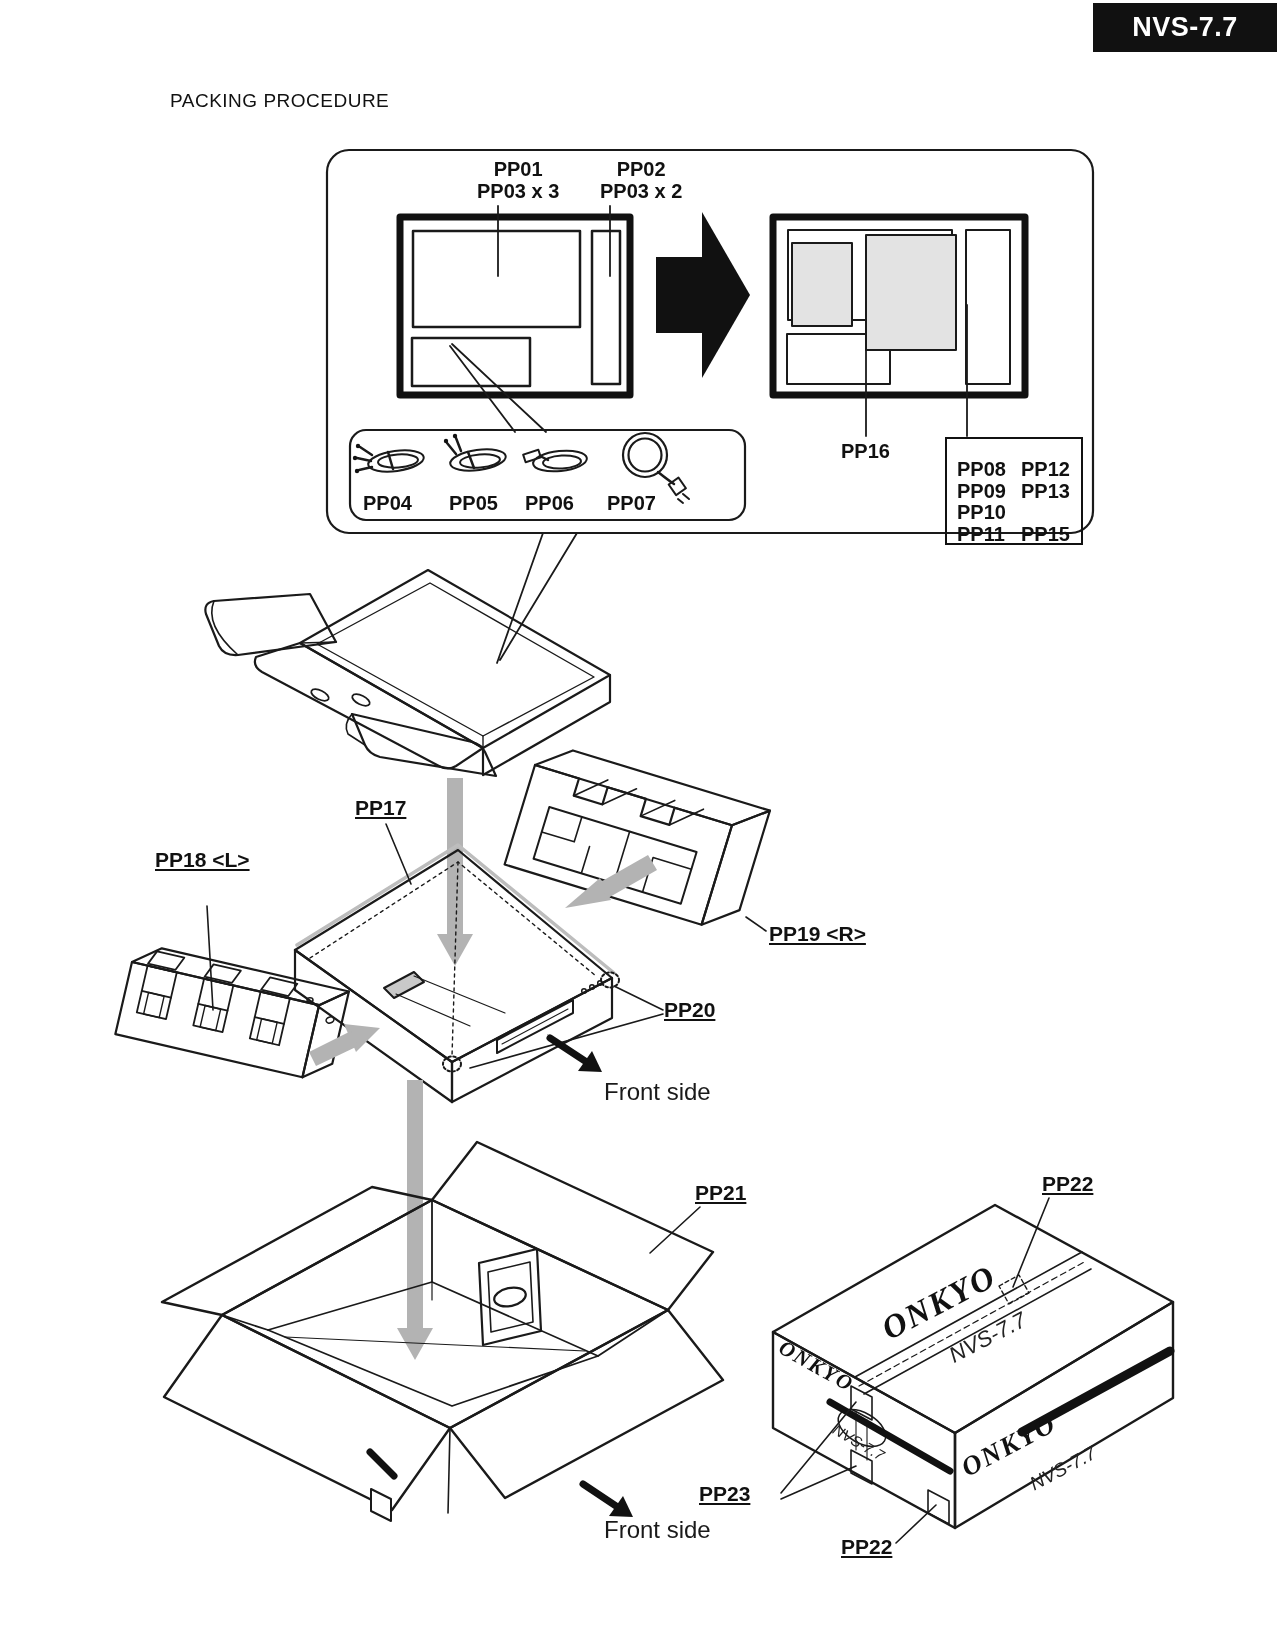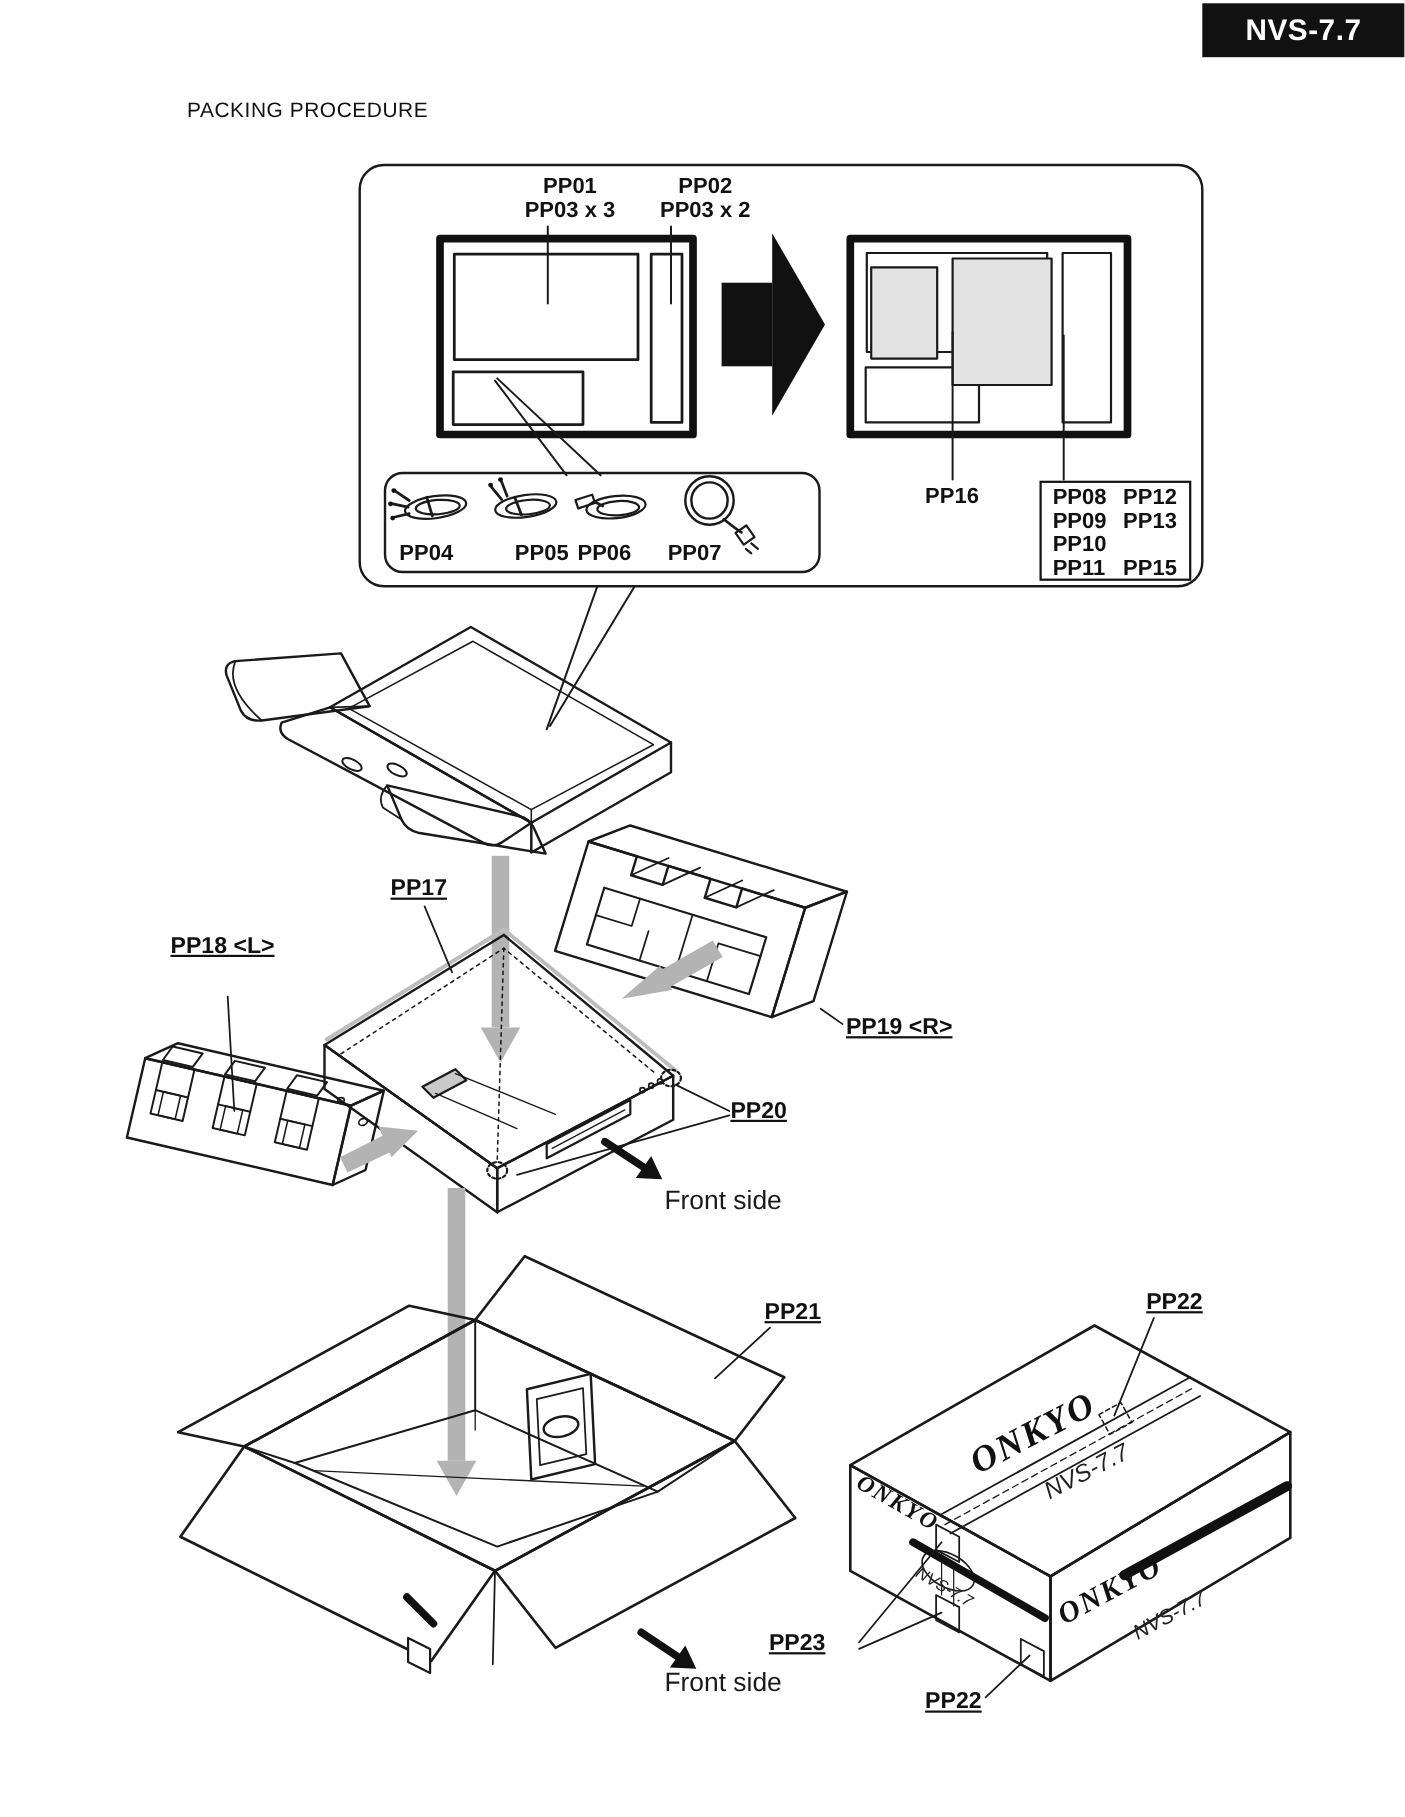--- a/index.html
+++ b/index.html
@@ -7,21 +7,21 @@
         font-family:"Liberation Sans",sans-serif;color:#111;}
   .art{position:absolute;left:0;top:0;}
   .lbl{position:absolute;font-weight:bold;font-size:21px;white-space:pre;color:#111;text-decoration:underline;}
   .lbl-sm{position:absolute;font-weight:bold;font-size:20px;white-space:pre;color:#111;line-height:22px;text-align:center;}
   .lbl-reg{position:absolute;font-weight:normal;font-size:24px;white-space:pre;color:#1a1a1a;}
   .badge{position:absolute;left:1093px;top:3px;width:184px;height:49px;background:#111;
          color:#fff;font-weight:bold;font-size:27px;display:flex;align-items:center;justify-content:center;
          letter-spacing:0.5px;}
   .title{position:absolute;left:122px;top:90px;font-weight:normal;font-size:19px;letter-spacing:0.5px;margin-left:48px;}
   .parts-box{position:absolute;left:945px;top:437px;width:124px;height:84px;border:2.5px solid #111;
-             padding:3px 0 0 10px;font-weight:bold;font-size:20px;line-height:21.5px;}
+             padding:20px 0 0 10px;font-weight:bold;font-size:20px;line-height:21.5px;}
   .pb-row{display:flex;}
   .pb-row span:first-child{width:64px;}
   svg{display:block;}
   svg text{font-family:"Liberation Sans",sans-serif;}
   .onkyo{font-family:"Liberation Serif",serif;font-style:italic;font-weight:bold;letter-spacing:2px;fill:#111;}
   .modelTxt{font-family:"Liberation Sans",sans-serif;font-style:italic;fill:#222;}
 </style>
 </head>
 <body>
 
@@ -282,21 +282,21 @@
         <span>PP10</span>
         <span></span>
       </div>
   <div class="pb-row">
         <span>PP11</span>
         <span>PP15</span>
       </div>
 </div>
 
 <div class="lbl-sm" style="left:363px;top:492px">PP04</div>
-<div class="lbl-sm" style="left:468px;top:492px">PP05</div>
+<div class="lbl-sm" style="left:449px;top:492px">PP05</div>
 <div class="lbl-sm" style="left:525px;top:492px">PP06</div>
 <div class="lbl-sm" style="left:607px;top:492px">PP07</div>
 
 <div class="lbl" style="left:355px;top:796px">PP17</div>
 <div class="lbl" style="left:155px;top:848px">PP18 &lt;L&gt;</div>
 <div class="lbl" style="left:769px;top:922px">PP19 &lt;R&gt;</div>
 <div class="lbl" style="left:664px;top:998px">PP20</div>
 <div class="lbl-reg" style="left:604px;top:1078px">Front side</div>
 
 <div class="lbl" style="left:695px;top:1181px">PP21</div>

